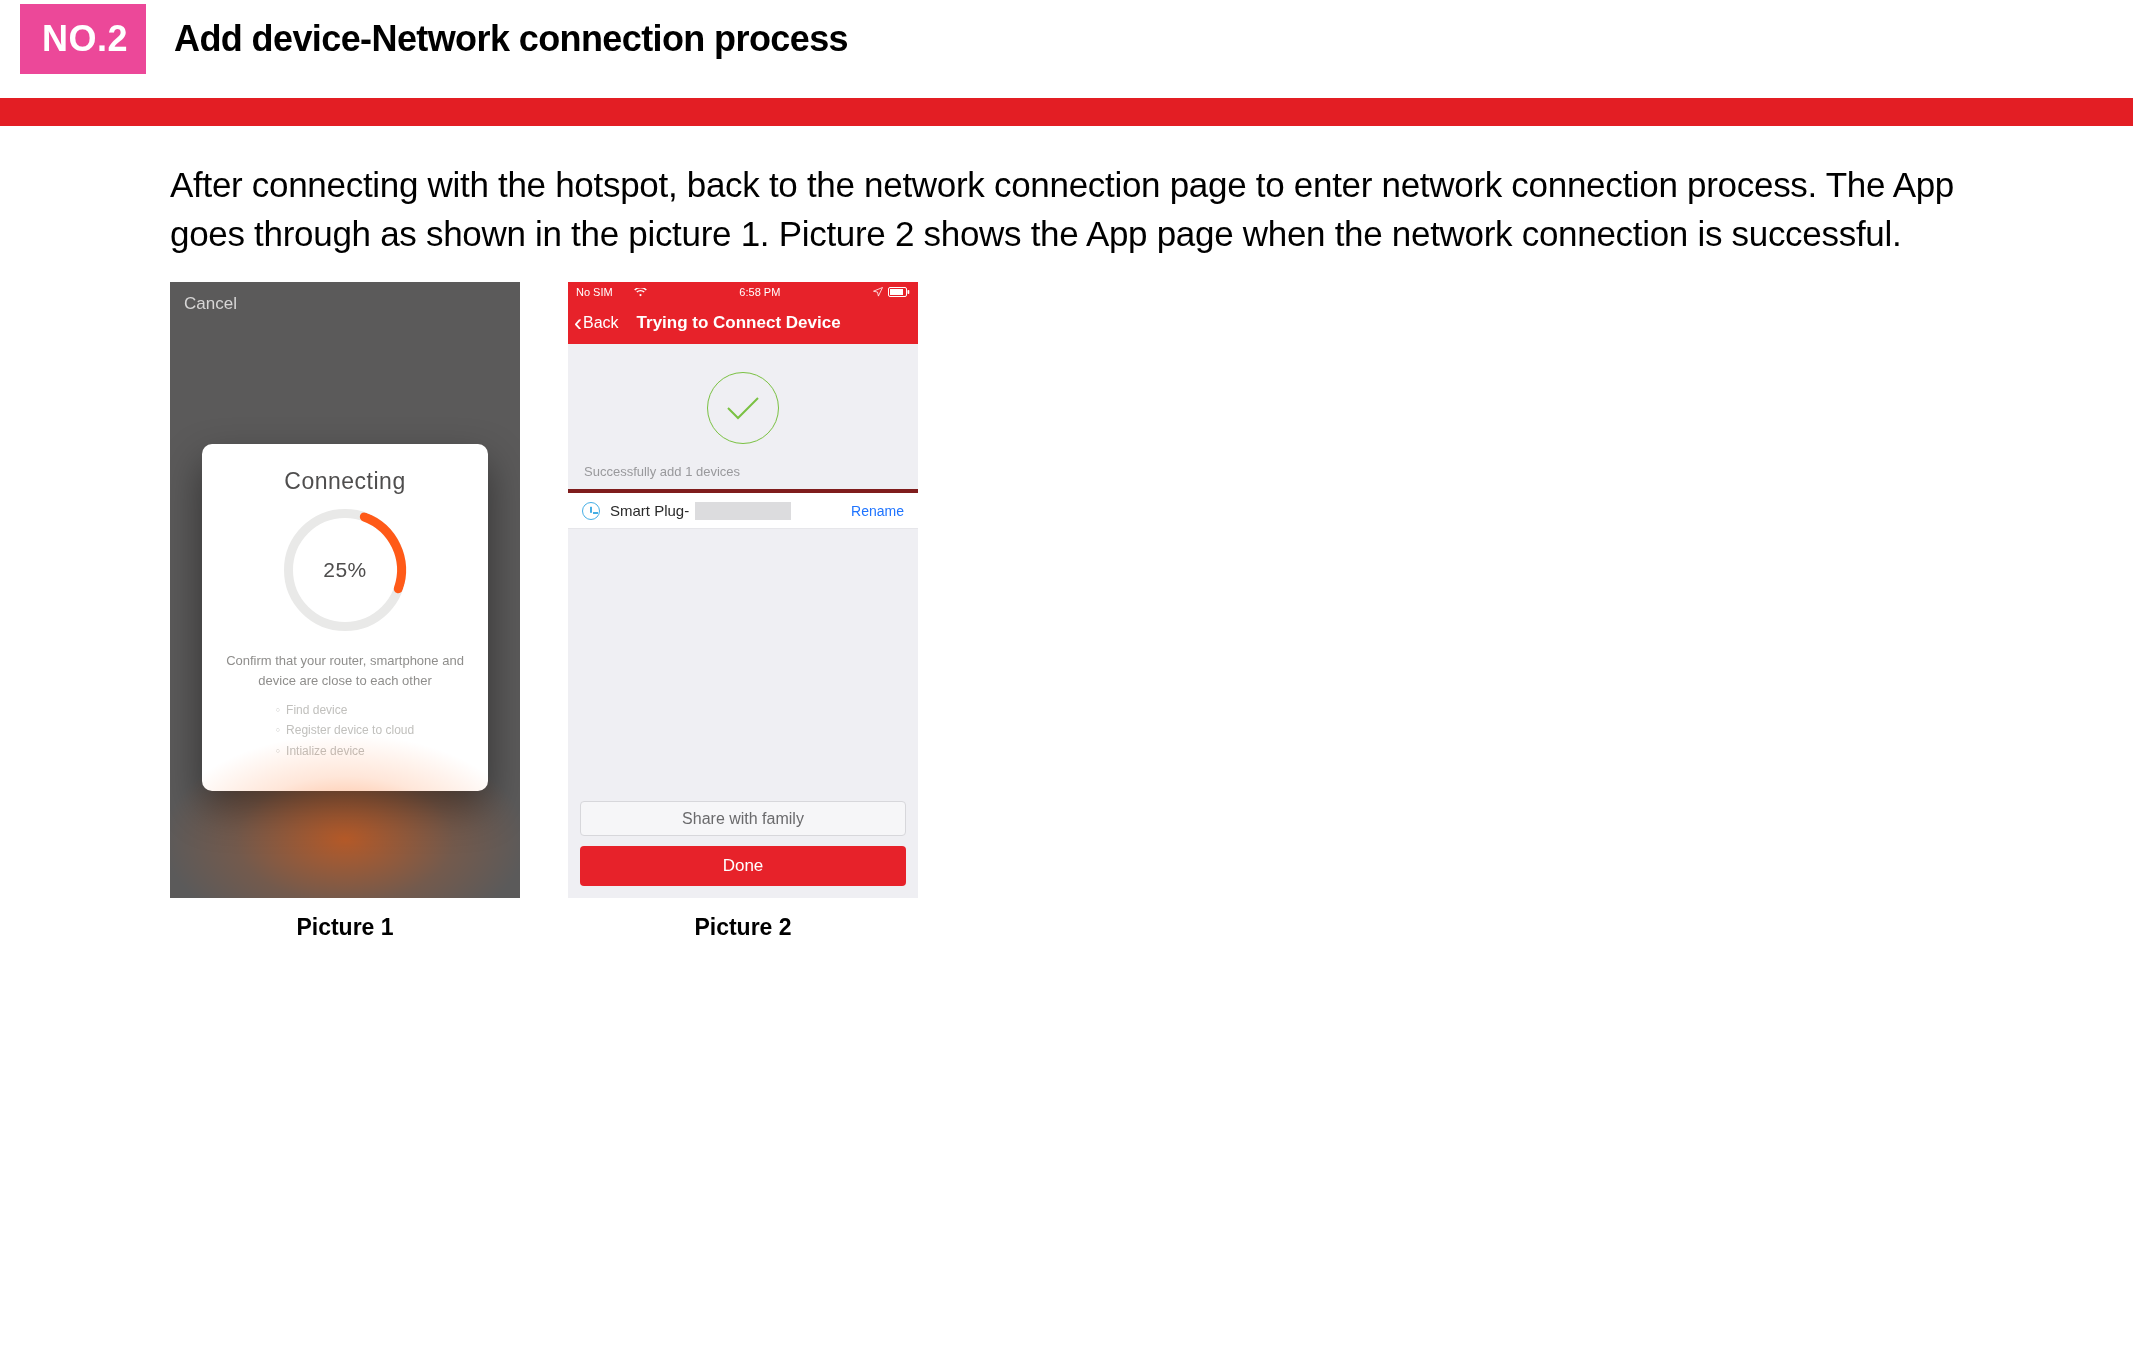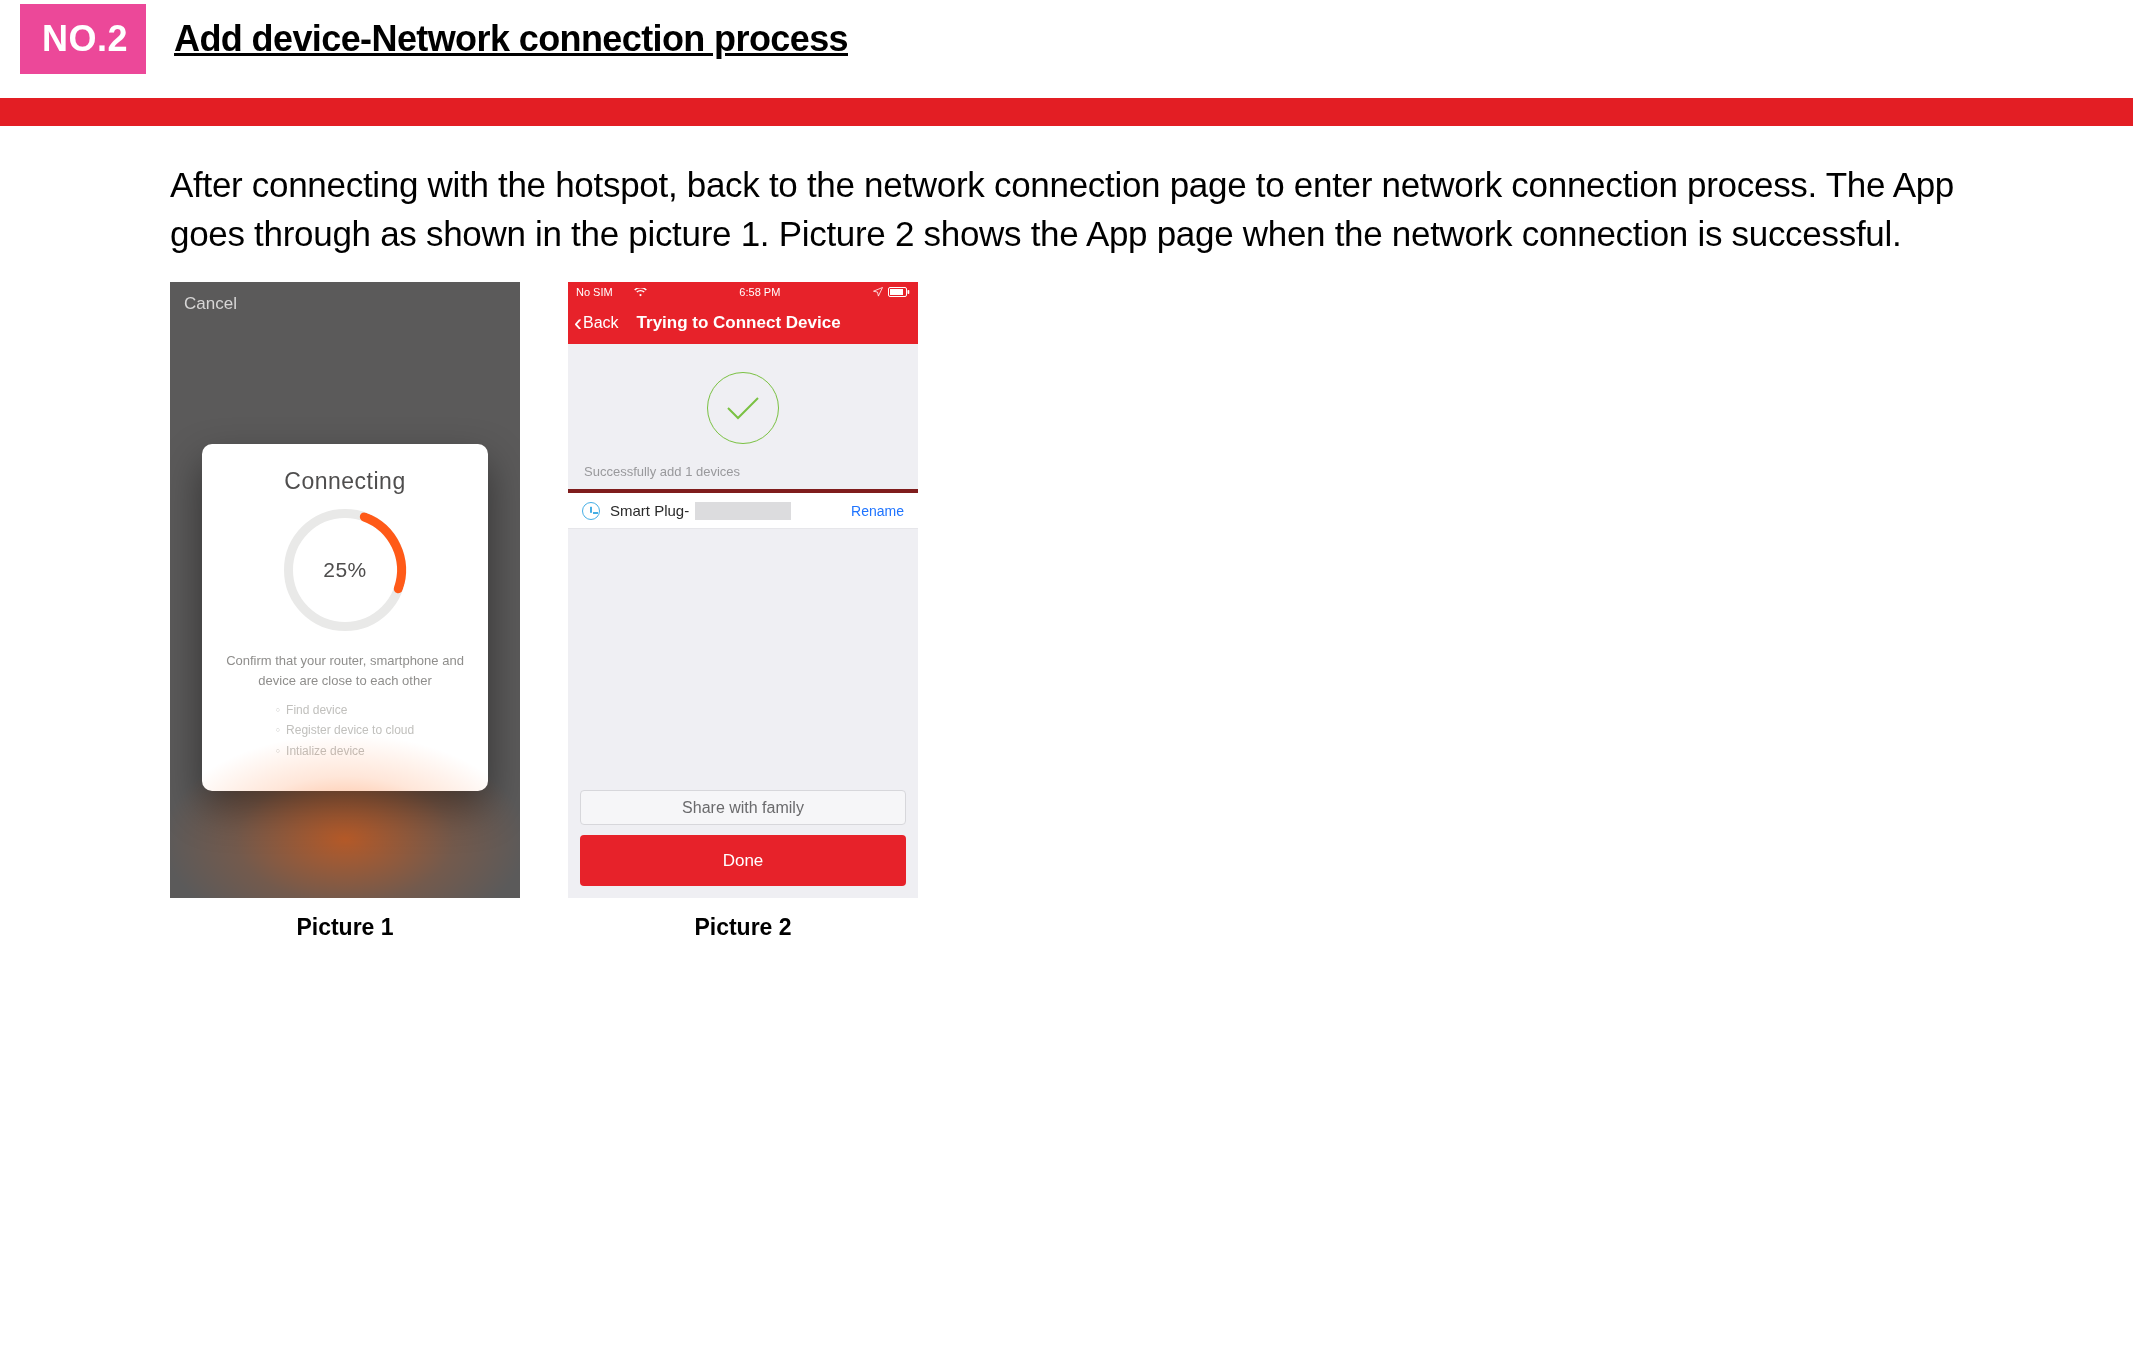--- a/index.html
+++ b/index.html
@@ -23,21 +23,20 @@
     padding: 14px 18px 14px 22px;
     margin-left: 20px;
     letter-spacing: 0.5px;
   }
   .header-title {
     font-size: 36px;
     font-weight: 700;
     letter-spacing: -0.6px;
     margin-left: 28px;
     color: #000;
-    text-decoration: underline;
   }
   .red-bar {
     height: 28px;
     background: #e31e24;
     margin-top: 24px;
   }
   .body-text {
     font-size: 35px;
     line-height: 1.4;
     color: #000;
@@ -123,21 +122,21 @@
   }
   .dev-icon { width:18px; height:18px; border:1.5px solid #45aee5; border-radius:50%; position:relative; flex:0 0 auto;}
   .dev-icon::after { content:""; position:absolute; left:50%; top:50%; width:2px; height:6px; background:#45aee5; transform:translate(-50%,-70%);}
   .dev-icon::before { content:""; position:absolute; left:62%; top:58%; width:5px; height:2px; background:#45aee5; }
   .p2-dev-name { font-size:15px; color:#2a2a2a; flex:0 0 auto;}
   .p2-grey-box { width: 96px; height:18px; background:#dcdcde; margin-left:-4px;}
   .p2-rename { margin-left:auto; color:#1f74ff; font-size:14px; }
   .p2-bottom { position:absolute; left:12px; right:12px; bottom:12px; display:flex; flex-direction:column; gap:10px;}
   .btn-outline { height:35px; border:1px solid #d7d7db; border-radius:4px; background:#f6f6f8; color:#6a6a6c; font-size:16px;
                  display:flex; align-items:center; justify-content:center; }
-  .btn-primary { height:51px; border-radius:4px; background:#e7222a; color:#fff; font-size:17px;
+  .btn-primary { height:40px; border-radius:4px; background:#e7222a; color:#fff; font-size:17px;
                  display:flex; align-items:center; justify-content:center; }
 </style>
 </head>
 <body>
 
 <div class="header-row">
   <div class="no-badge">NO.2</div>
   <div class="header-title">Add device-Network connection process</div>
 </div>
 

